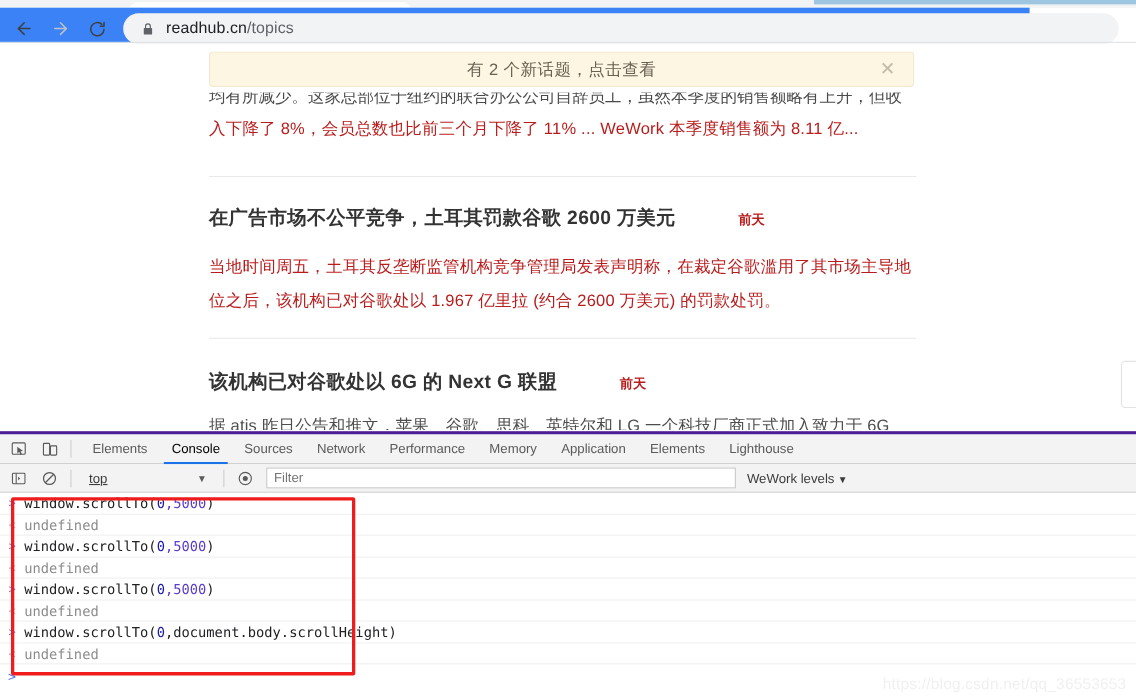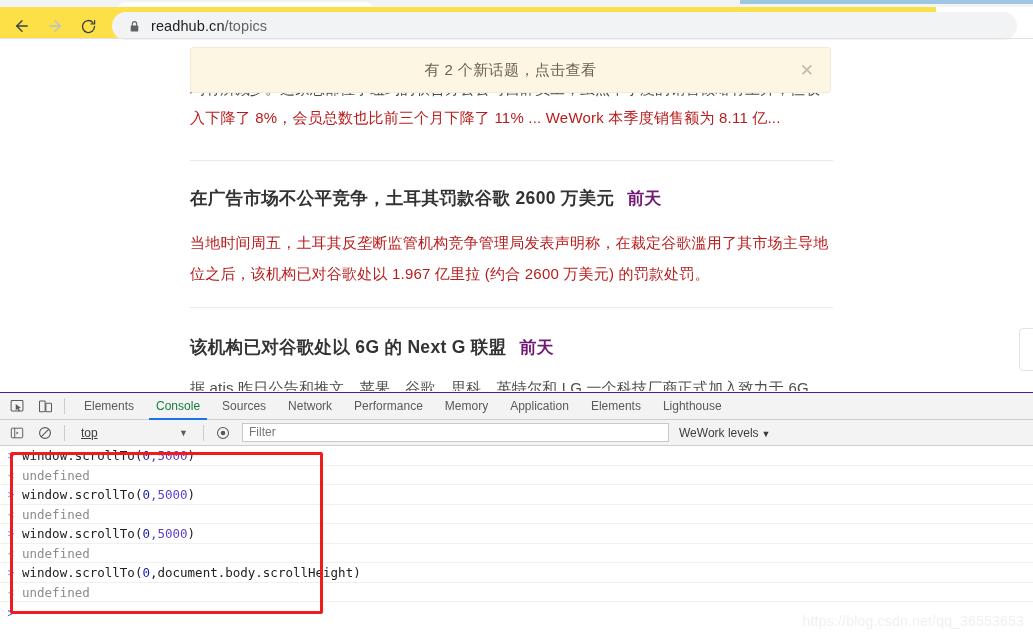--- a/index.html
+++ b/index.html
@@ -19,21 +19,21 @@
     position:absolute; left:118px; top:2px; width:255px; height:7px;
     background:#ffffff; border-radius:8px 8px 0 0;
   }
   .tabstrip-sliver .tab-blue {
     position:absolute; left:740px; top:0px; width:293px; height:4px;
     background:#9fc6e0;
   }
 
   .toolbar {
     position:absolute; left:0; top:7px; width:936px; height:32px;
-    background:#fde047;
+    background:#3b82f6;
   }
   .toolbar-divider { position:absolute; left:0; top:38px; width:1033px; height:1px; background:#dfe1e5; }
 
   .nav-btn {
     position:absolute; top:9px; width:20px; height:20px;
     display:flex; align-items:center; justify-content:center;
     color:#4a4a4a; cursor:pointer;
   }
   .nav-btn svg { display:block; }
   #btn-back { left:12px; color:#3c4043; }
@@ -53,21 +53,21 @@
   }
   .url-text .path { color:#5f6368; }
 
   
   .page {
     position:absolute; left:0; top:40px; width:1033px; height:351px;
     background:#ffffff; overflow:hidden;
   }
 
   .notice {
-    position:absolute; left:190px; top:7px; width:641px; height:46px;
+    position:absolute; left:190px; top:7px; width:641px; height:32px;
     background:#fdf6e3; border:1px solid #f3ead3; border-radius:3px;
     display:flex; align-items:center; justify-content:center;
     z-index:5;
   }
   .notice-text { font-size:15px; color:#6b6152; letter-spacing:.4px; }
   .notice-close {
     position:absolute; right:16px; top:50%; transform:translateY(-50%);
     font-size:17px; color:#c4bba6; cursor:pointer; line-height:1; font-weight:400;
   }
 
@@ -77,64 +77,64 @@
     white-space:nowrap; z-index:1;
   }
   .clipped-line span { display:block; margin-top:-8px; }
 
   .para {
     font-size:15px; color:#b91c1c; line-height:31px; letter-spacing:.2px;
     margin:0;
   }
   .art-title {
     font-size:17.5px; color:#333333; letter-spacing:.3px; margin:0;
-    display:flex; align-items:baseline; white-space:nowrap;
+    display:flex; align-items:baseline; white-space:nowrap;gap:44px;
   }
   .art-title .t { color:#333; }
-  .art-title .time { font-size:17px; color:#701a75; margin-left:13px; letter-spacing:0; }
+  .art-title .time { font-size:12px; color:#b91c1c; margin-left:13px; letter-spacing:0; }
   .hr { height:1px; background:#e9e9e9; width:643px; }
 
   .blk-wework { position:absolute; left:190px; top:62px; width:650px; }
   .blk-sep1 { position:absolute; left:190px; top:120px; width:643px; }
   .blk-a2 { position:absolute; left:190px; top:146px; width:650px; }
   .blk-sep2 { position:absolute; left:190px; top:267px; width:643px; }
   .blk-a3 { position:absolute; left:190px; top:295px; width:650px; }
 
   .clip-bottom { overflow:hidden; height:22px; }
   .clip-bottom .para { color:#4d4d4d; }
 
   .float-widget {
     position:absolute; left:1019px; top:288px; width:30px; height:43px;
     border:1px solid #e3e3e3; border-radius:4px; background:#fff;
   }
 
   
   .devtools {
     position:absolute; left:0; top:392px; width:1033px; height:244px;
-    background:#ffffff; border-top:1px solid #4c1d95;
+    background:#ffffff; border-top:3px solid #4c1d95;
     font-family: "Liberation Sans", sans-serif;
   }
 
   .dt-tabbar {
     position:absolute; left:0; top:0; width:1033px; height:27px;
     background:#f3f3f3; border-bottom:1px solid #cdcdcd;
     display:flex; align-items:center;
   }
   .dt-icon-btn {
     width:22px; height:22px; margin-left:6px; display:flex;
     align-items:center; justify-content:center; color:#5a5a5a; cursor:pointer;
   }
   .dt-icon-btn svg { display:block; }
   .dt-vdiv { width:1px; height:16px; background:#cdcdcd; margin:0 8px; }
   .dt-tab {
     position:relative; height:27px; padding:0 11px; display:flex;
     align-items:center; font-size:12px; color:#5a5a5a; cursor:pointer;
     white-space:nowrap;
   }
-  .dt-tab.active { color:#15803d; }
+  .dt-tab.active { color:#000000; }
   .dt-tab.active::after {
     content:""; position:absolute; left:4px; right:4px; bottom:0; height:2px; background:#1a73e8;
   }
 
   .dt-filterbar {
     position:absolute; left:0; top:27px; width:1033px; height:26px;
     background:#f3f3f3; border-bottom:1px solid #cdcdcd;
     display:flex; align-items:center;
   }
   .ctx-select {

